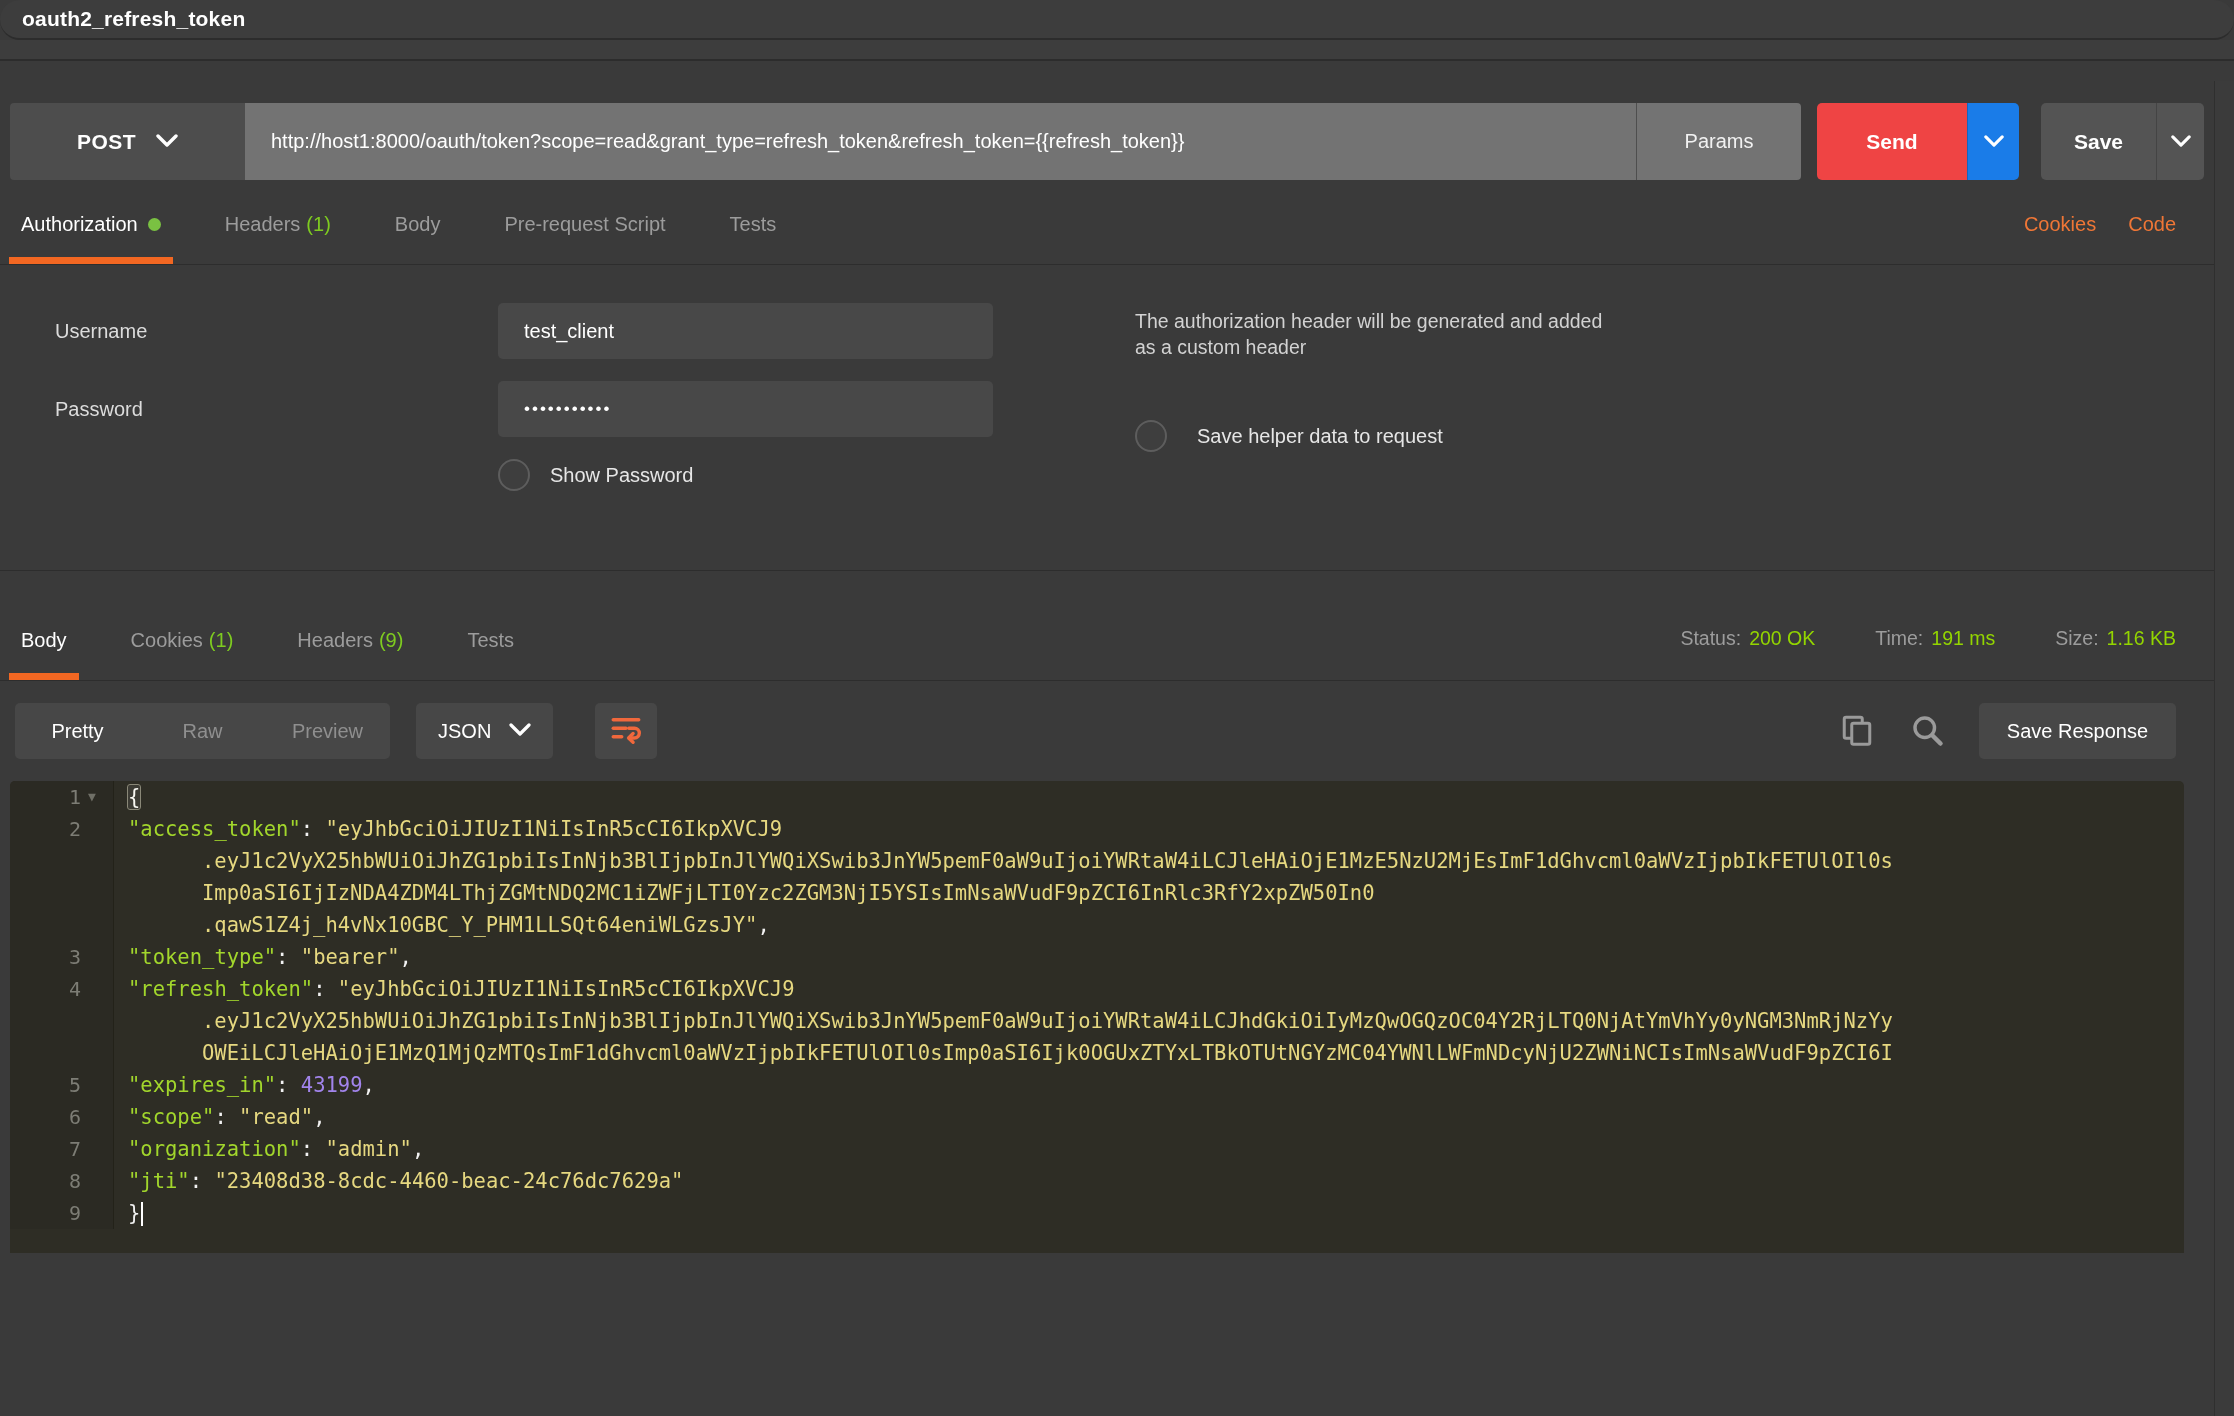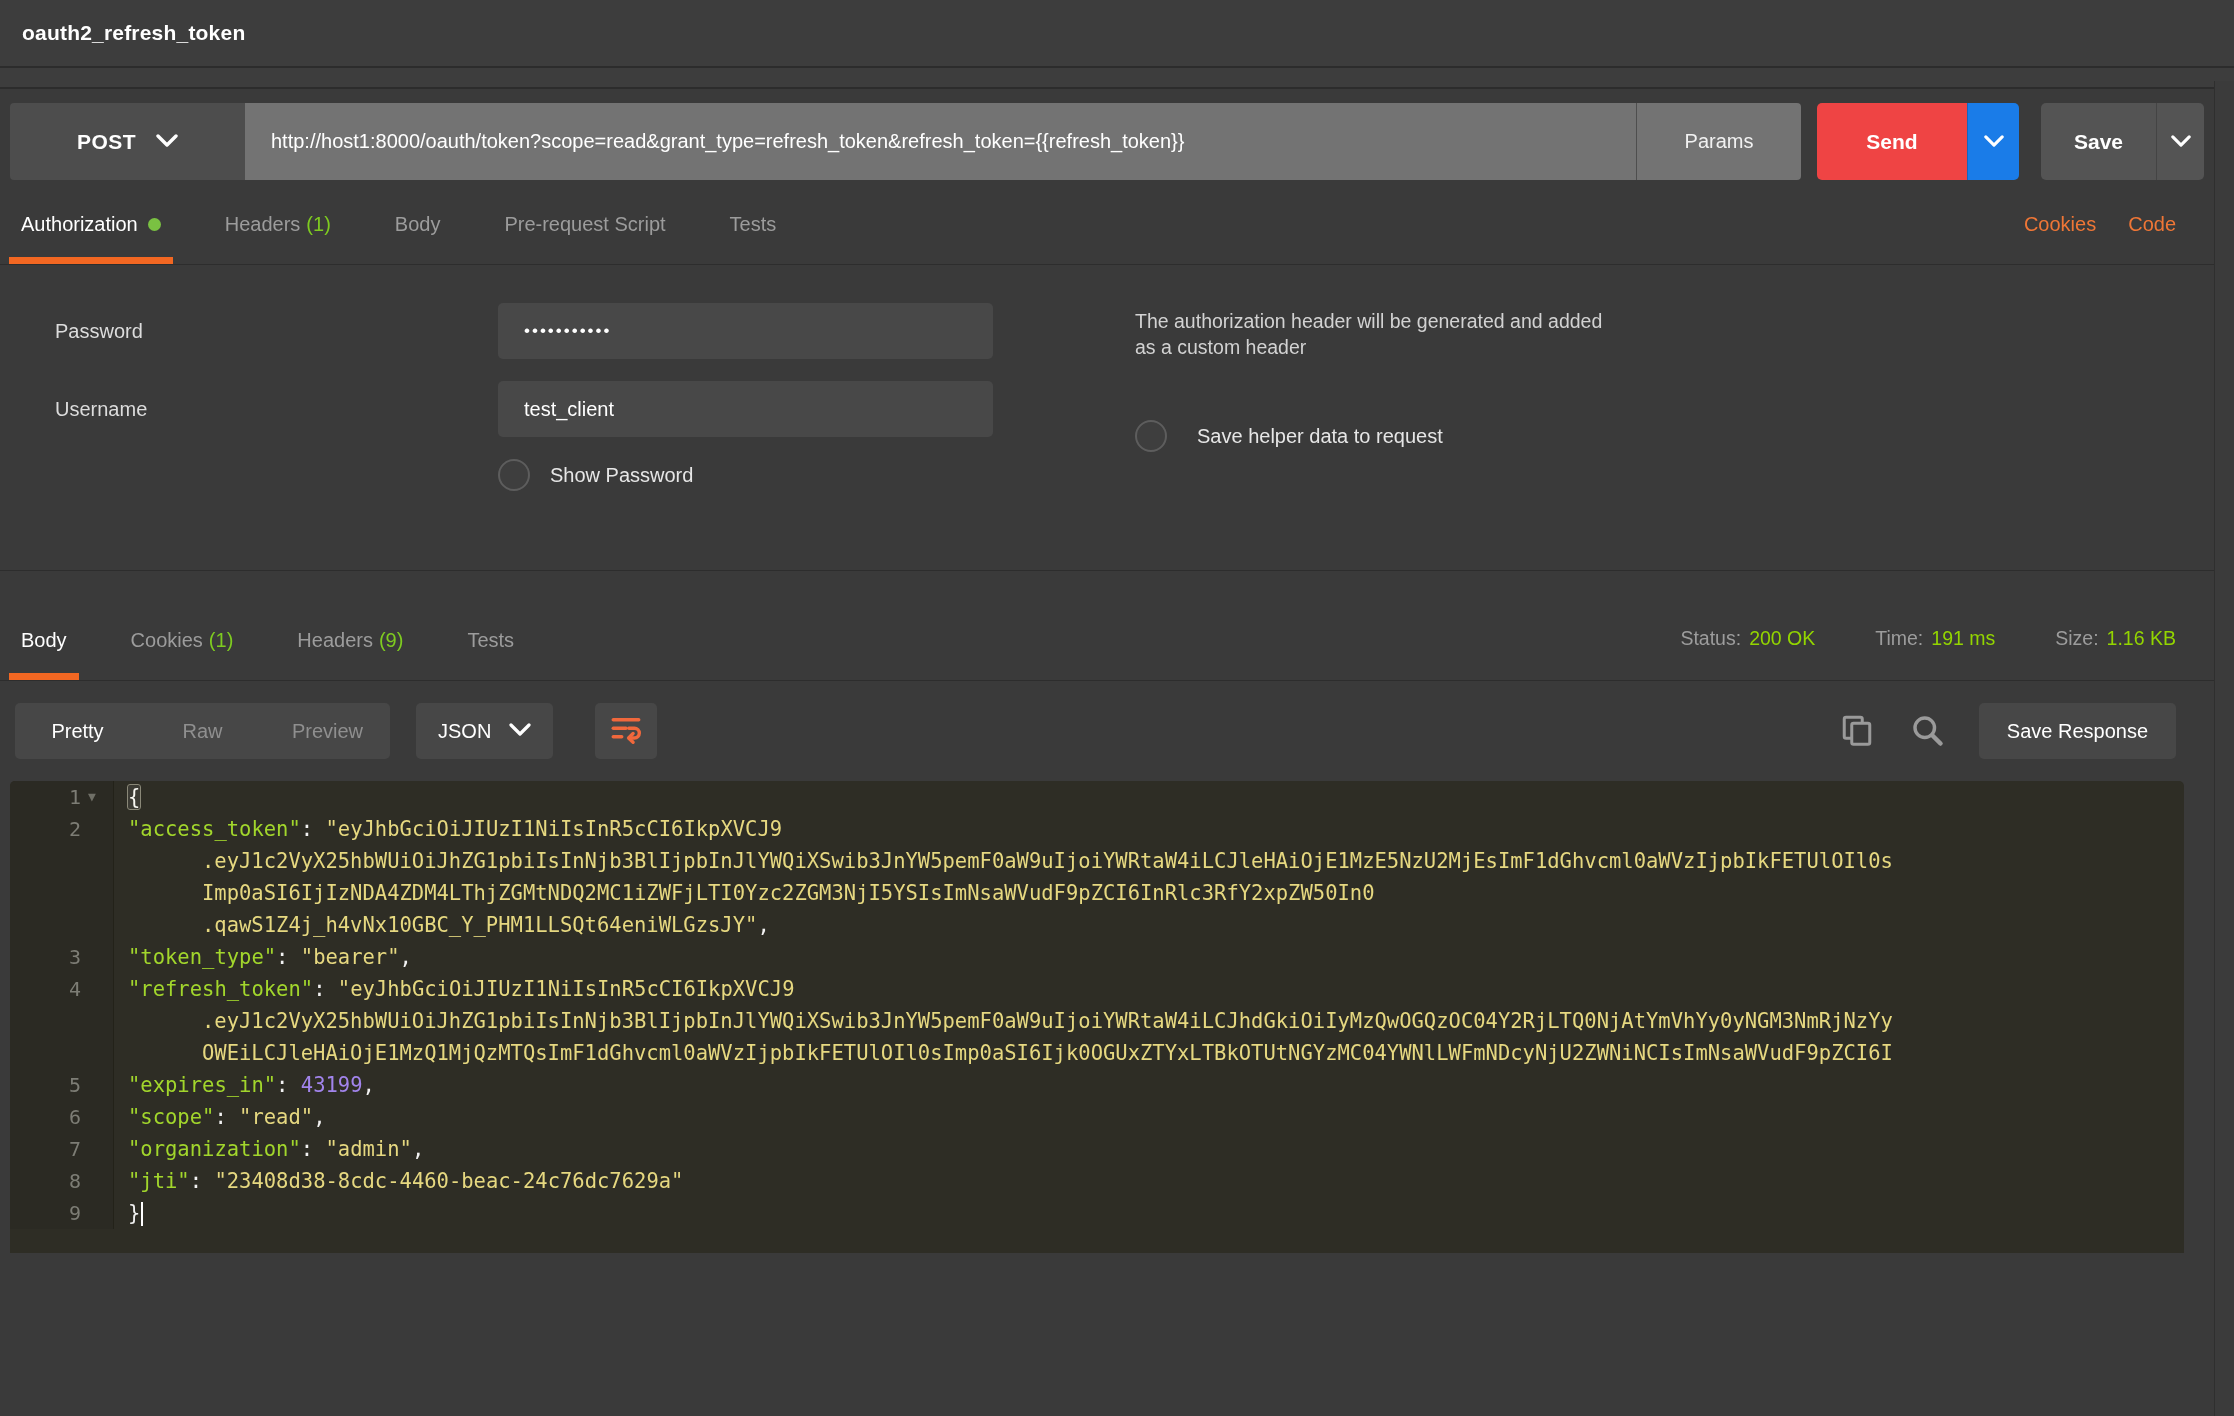--- a/index.html
+++ b/index.html
@@ -5,22 +5,22 @@
   * { box-sizing: border-box; margin: 0; padding: 0; }
   html, body { width: 2234px; height: 1416px; overflow: hidden; }
   body {
     font-family: "Liberation Sans", sans-serif;
     background: #3a3a3a;
     color: #e8e8e8;
     position: relative;
   }
   
   .title-bar {
-    height: 68px; background: #3d3d3d; border-bottom: 2px solid #2c2c2c;
-    display: flex; align-items: center; padding: 0 22px;
+    height: 40px; background: #3d3d3d; border-bottom: 2px solid #2c2c2c;
+    display: flex; align-items: center; padding: 0 22px; border-radius: 26px;
   }
   .title-bar .title { font-size: 21px; font-weight: bold; color: #ffffff; letter-spacing: .2px; }
   .top-strip { height: 21px; background: #3d3d3d; border-bottom: 2px solid #2c2c2c; }
 
   .page-main { position: absolute; top: 81px; left: 0; right: 20px; bottom: 0; }
   .right-rail {
     position: absolute; top: 81px; right: 0; bottom: 0; width: 20px;
     background: #3b3b3b; border-left: 1px solid #2f2f2f;
   }
 
@@ -236,29 +236,29 @@
     <div class="row-links">
       <span class="link">Cookies</span>
       <span class="link">Code</span>
     </div>
   </div>
 
 
   <div class="auth-lower">
     <div class="auth-left">
       <div class="field-row">
+        <div class="form-label">Username</div>
+        <div class="input-control">
+          <span class="input-value">test_client</span>
+        </div>
+      </div>
+      <div class="field-row">
         <div class="form-label">Password</div>
         <div class="input-control">
           <span class="pw-value">•••••••••••</span>
-        </div>
-      </div>
-      <div class="field-row">
-        <div class="form-label">Username</div>
-        <div class="input-control">
-          <span class="input-value">test_client</span>
         </div>
       </div>
       <div class="radio-row showpw-row">
         <span class="radio-circle"></span>
         <span class="radio-label">Show Password</span>
       </div>
     </div>
     <div class="auth-right">
       <p class="helper-note">The authorization header will be generated and added as a custom header</p>
       <div class="radio-row save-helper-row">

